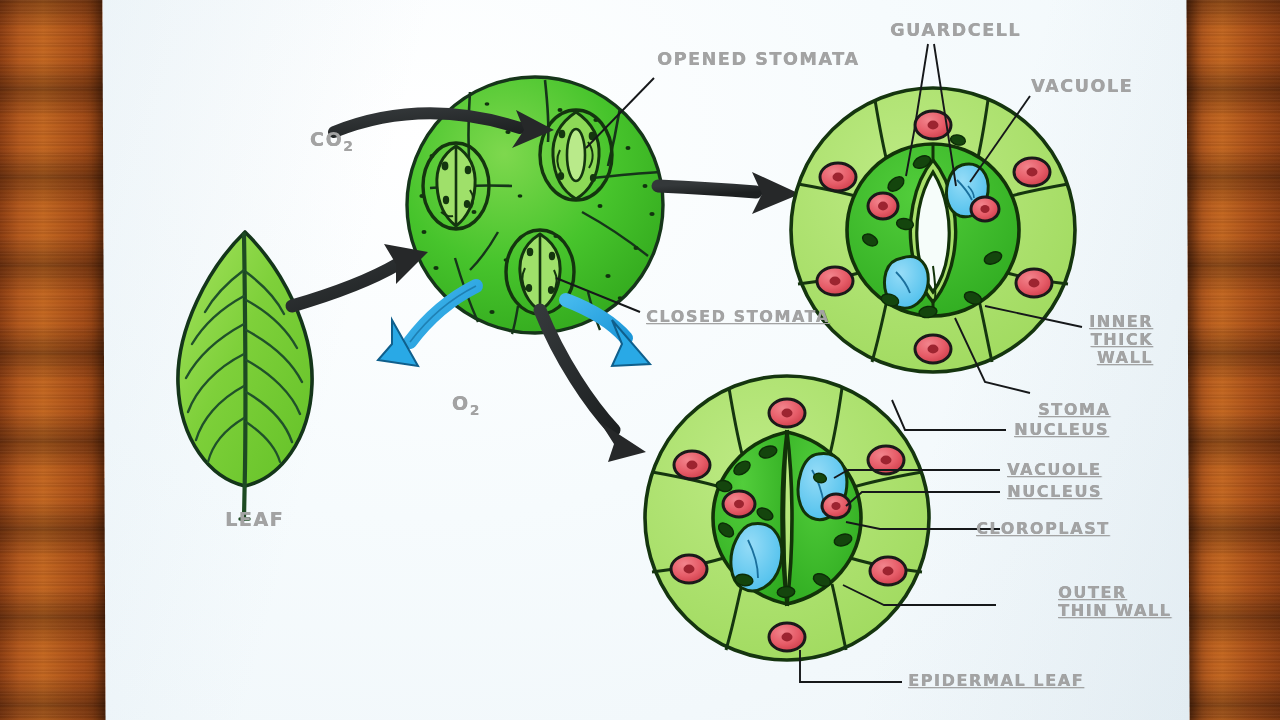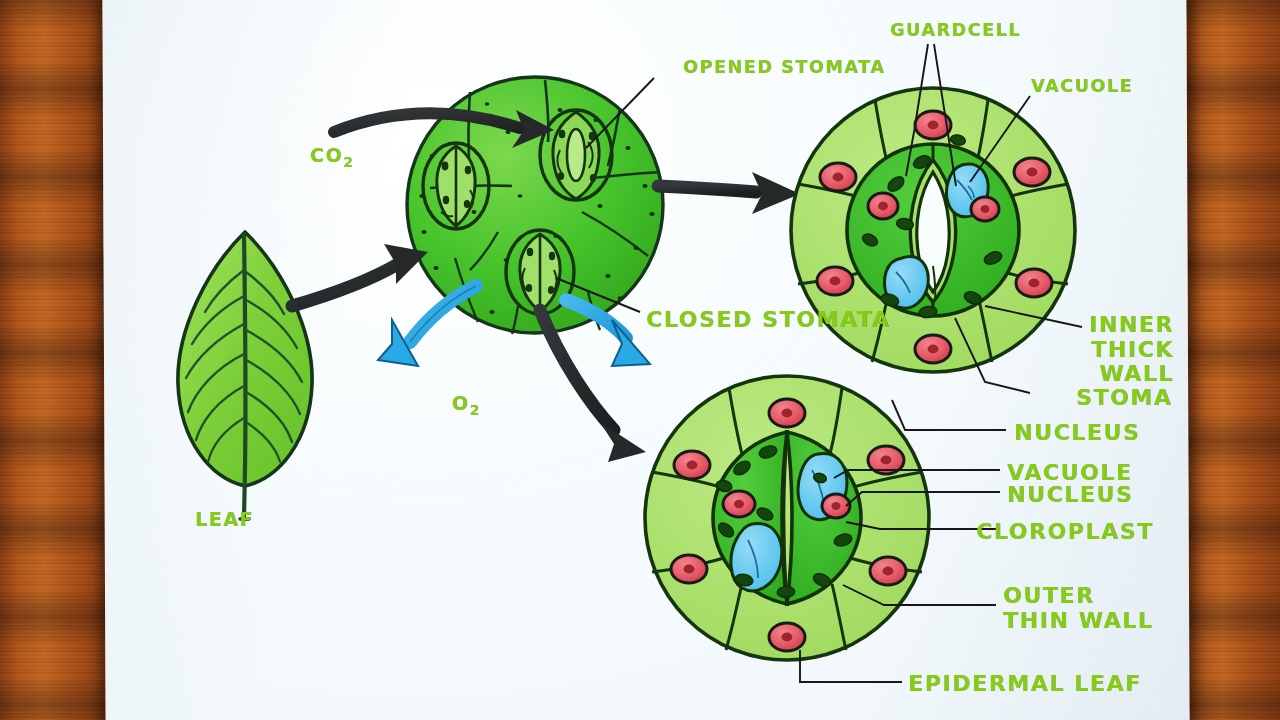--- a/index.html
+++ b/index.html
@@ -42,28 +42,28 @@
   }
 
   
   #art{position:absolute;left:0;top:0;width:1280px;height:720px;}
 
   
   .lbl{
     position:absolute;
     font-family:"DejaVu Sans", sans-serif;
     font-weight:700;
-    color:#84cc16;
+    color:#a3a3a3;
     letter-spacing:1.6px;
     line-height:1.12;
     white-space:pre;
     text-shadow:0.4px 0.3px 0 rgba(20,22,24,0.40);
     transform-origin:left top;
   }
-  .lbl.sz16{font-size:22px;}
+  .lbl.sz16{font-size:16px;text-decoration:underline;}
   .lbl.sz17{font-size:17.5px;}
   .lbl.sz19{font-size:19px;}
   .sub{font-size:0.72em;vertical-align:-0.34em;letter-spacing:0.6px;}
 </style>
 </head>
 <body>
 
 <div id="stage">
 
   <div class="wood left"></div>
@@ -446,51 +446,51 @@
       <path d="M1000 492 L862 492 L846 506"></path>
 
       <path d="M1000 529 L880 529 L846 522"></path>
 
       <path d="M996 605 L884 605 L843 585"></path>
 
       <path d="M902 682 L800 682 L800 650"></path>
     </g>
   </svg>
 
-  <div class="lbl sz19" style="left:277px;top:124px;">
+  <div class="lbl sz19" style="left:277px;top:108px;">
     <span>CO</span><span class="sub">2</span>
   </div>
 
-  <div class="lbl sz17" style="left:657px;top:58px;margin-left:26px;">OPENED STOMATA</div>
+  <div class="lbl sz17" style="left:657px;top:50px;">OPENED STOMATA</div>
 
   <div class="lbl sz16" style="left:646px;top:308px;">CLOSED STOMATA</div>
 
   <div class="lbl sz19" style="left:419px;top:372px;">
     <span>O</span><span class="sub">2</span>
   </div>
 
 
-  <div class="lbl sz19" style="left:195px;top:509px;">LEAF</div>
+  <div class="lbl sz19" style="left:225px;top:509px;">LEAF</div>
 
   <div class="lbl sz17" style="left:890px;top:21px;">GUARDCELL</div>
 
   <div class="lbl sz17" style="left:1031px;top:77px;">VACUOLE</div>
 
   <div class="lbl sz16" style="left:1089px;top:313px;text-align:right;">INNER
 THICK
 WALL</div>
 
-  <div class="lbl sz16" style="left:1038px;top:386px;margin-left:38px;">STOMA</div>
+  <div class="lbl sz16" style="left:1038px;top:401px;">STOMA</div>
 
   <div class="lbl sz16" style="left:1014px;top:421px;">NUCLEUS</div>
 
   <div class="lbl sz16" style="left:1007px;top:461px;">VACUOLE</div>
 
   <div class="lbl sz16" style="left:1007px;top:483px;">NUCLEUS</div>
 
   <div class="lbl sz16" style="left:976px;top:520px;">CLOROPLAST</div>
 
-  <div class="lbl sz16" style="left:1003px;top:584px;">OUTER
+  <div class="lbl sz16" style="left:1058px;top:584px;">OUTER
 THIN WALL</div>
 
   <div class="lbl sz16" style="left:908px;top:672px;">EPIDERMAL LEAF</div>
 
 </div>
 
 </body></html>

